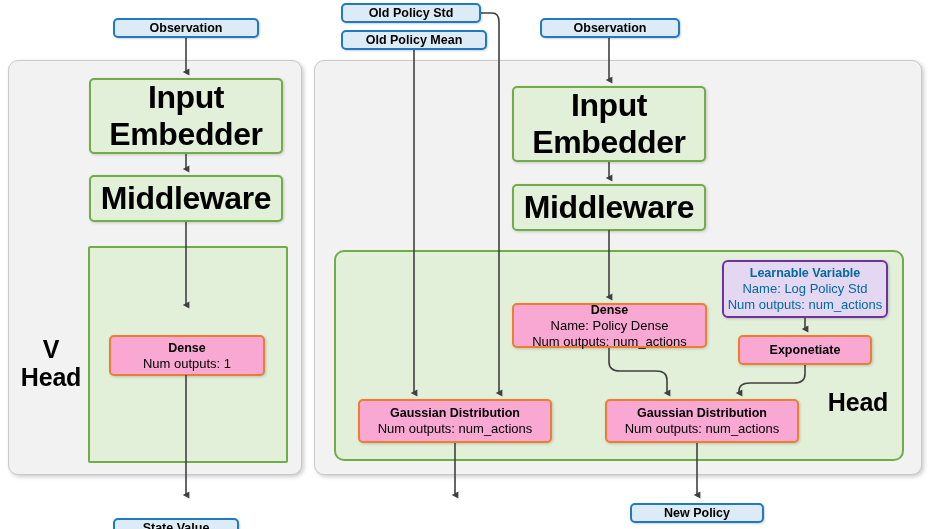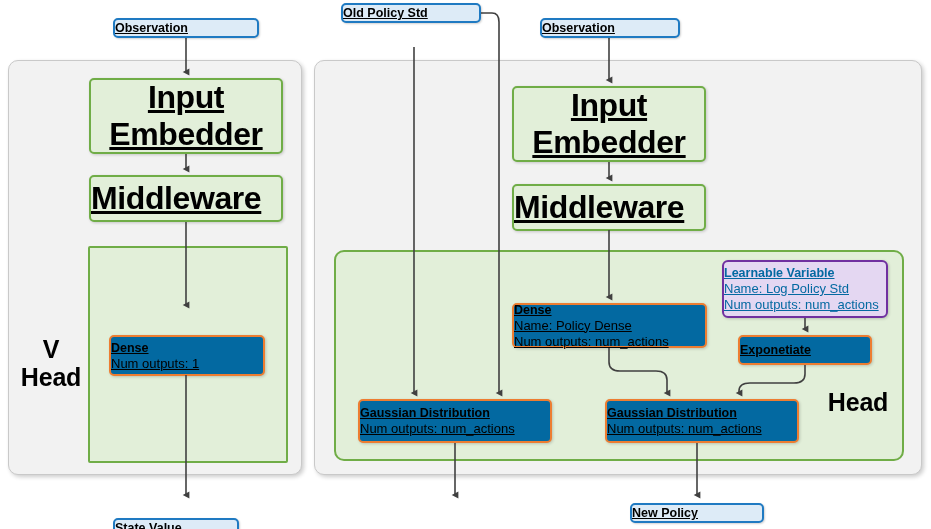--- a/index.html
+++ b/index.html
@@ -53,44 +53,43 @@
     text-align:center;
     letter-spacing:-0.2px;
   }
 
   
   .node{
     position:absolute;
     box-sizing:border-box;
     display:flex;
     flex-direction:column;
-    align-items:flex-start;
+    align-items:center;
     justify-content:center;
     text-align:center;
     z-index:4;
-    text-decoration:underline;
   }
   .node .ttl{ font-weight:bold; }
   .node .sub{ font-weight:normal; }
 
   
   .node.green-block{
     background:#e2efd9;
     border:2px solid #70ad47;
     border-radius:5px;
     box-shadow:1px 1px 3px rgba(0,0,0,0.18);
     font-size:32px;
     font-weight:bold;
     color:#000000;
     letter-spacing:-0.4px;
   }
 
   
   .node.orange-block{
-    background:#0369a1;
+    background:#f9a8d4;
     border:2px solid #ed7d31;
     border-radius:5px;
     box-shadow:1px 1px 3px rgba(0,0,0,0.18);
     color:#000000;
   }
   .node.orange-block .ttl{ font-size:12.5px; }
   .node.orange-block .sub{ font-size:13px; }
 
   
   .node.purple-block{
@@ -170,20 +169,23 @@
   </svg>
 
   <div class="node blue-block" style="left:113px; top:18px; width:146px; height:20px;">
     <span>Observation</span>
   </div>
 
   <div class="node blue-block" style="left:341px; top:3px; width:140px; height:20px;">
     <span>Old Policy Std</span>
   </div>
 
+  <div class="node blue-block" style="left:341px; top:30px; width:146px; height:20px;">
+    <span>Old Policy Mean</span>
+  </div>
 
   <div class="node blue-block" style="left:540px; top:18px; width:140px; height:20px;">
     <span>Observation</span>
   </div>
 
   <div class="node green-block" style="left:89px; top:78px; width:194px; height:76px;">
     <span>Input Embedder</span>
   </div>
 
   <div class="node green-block" style="left:89px; top:175px; width:194px; height:47px;">

